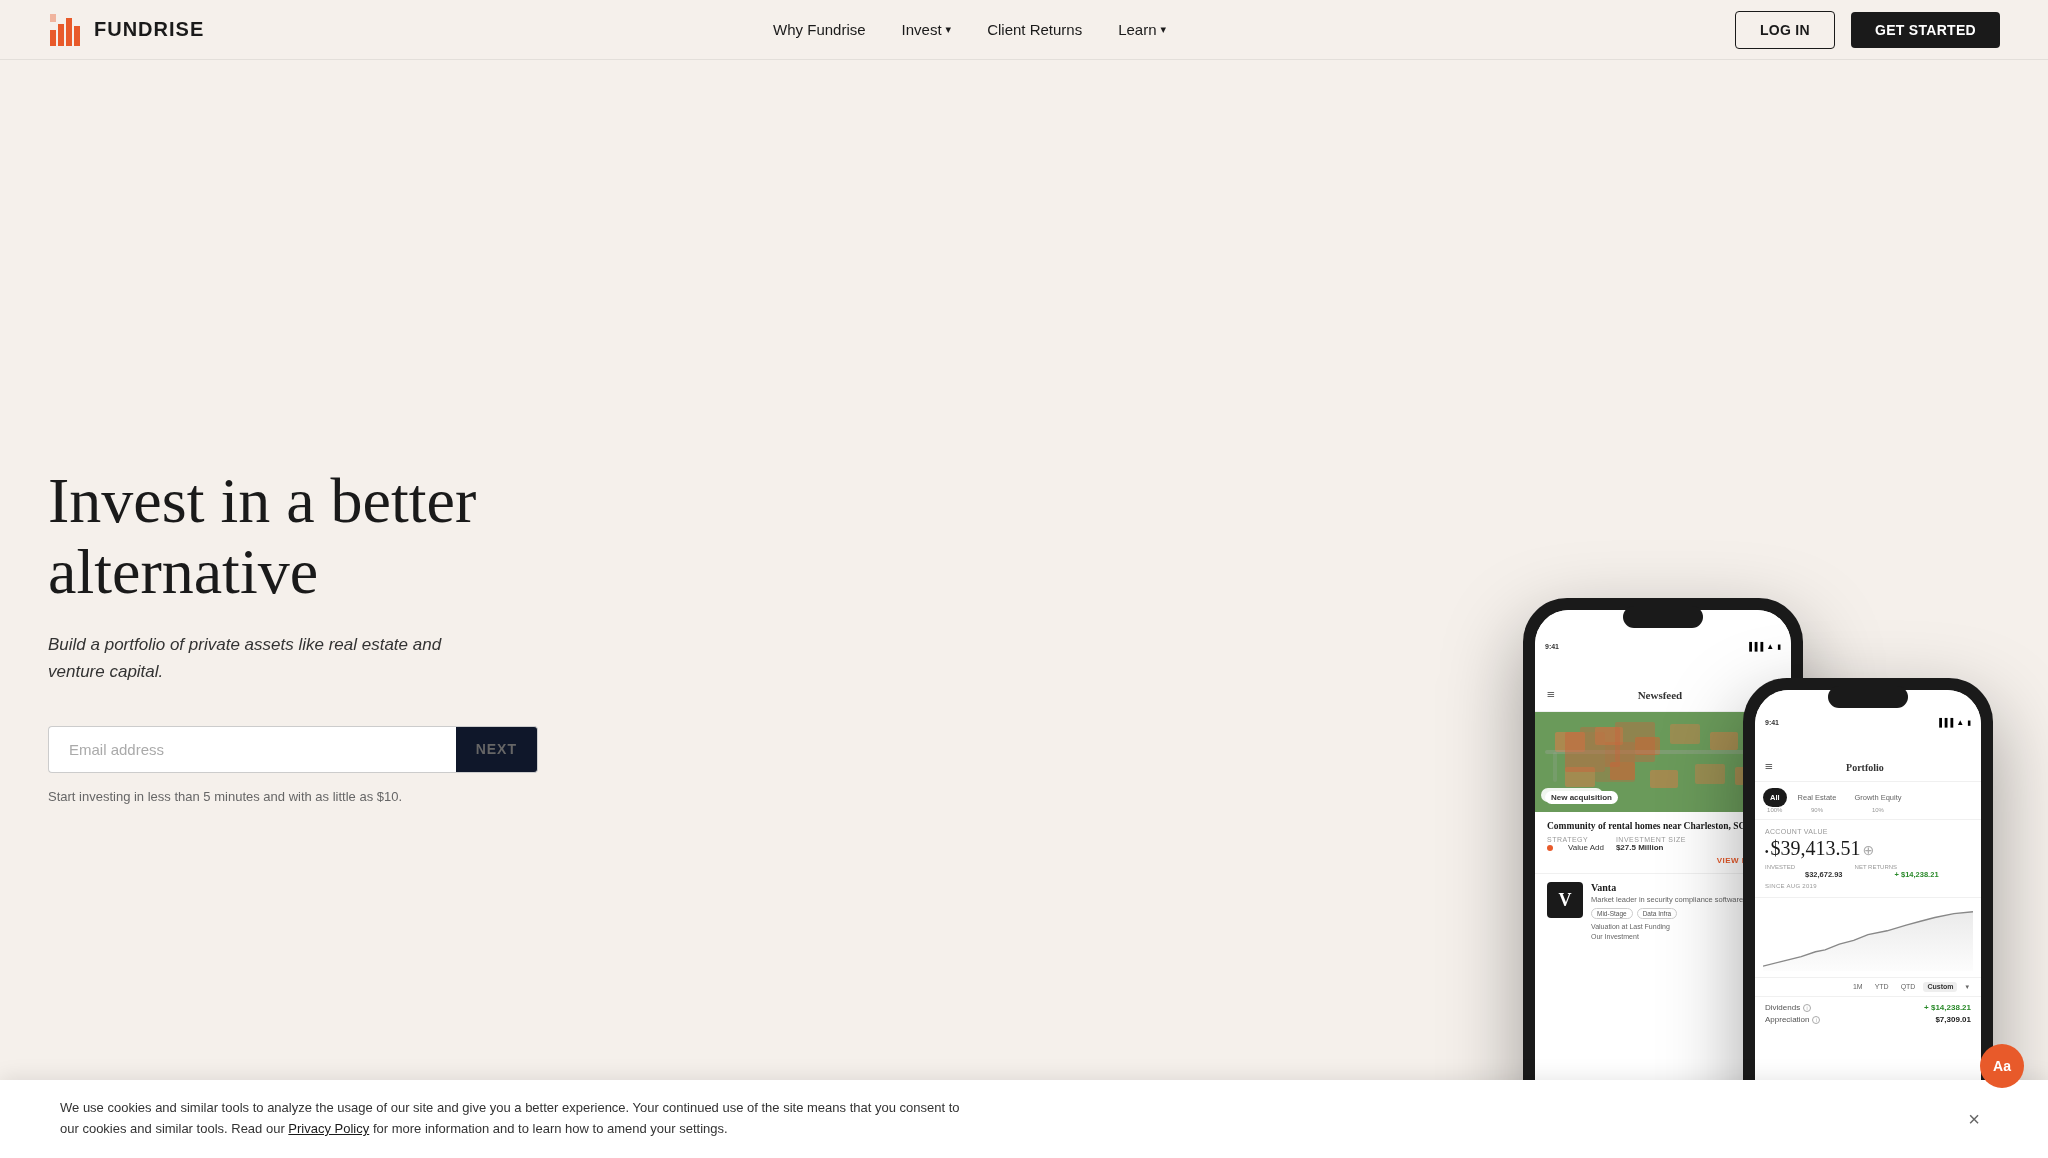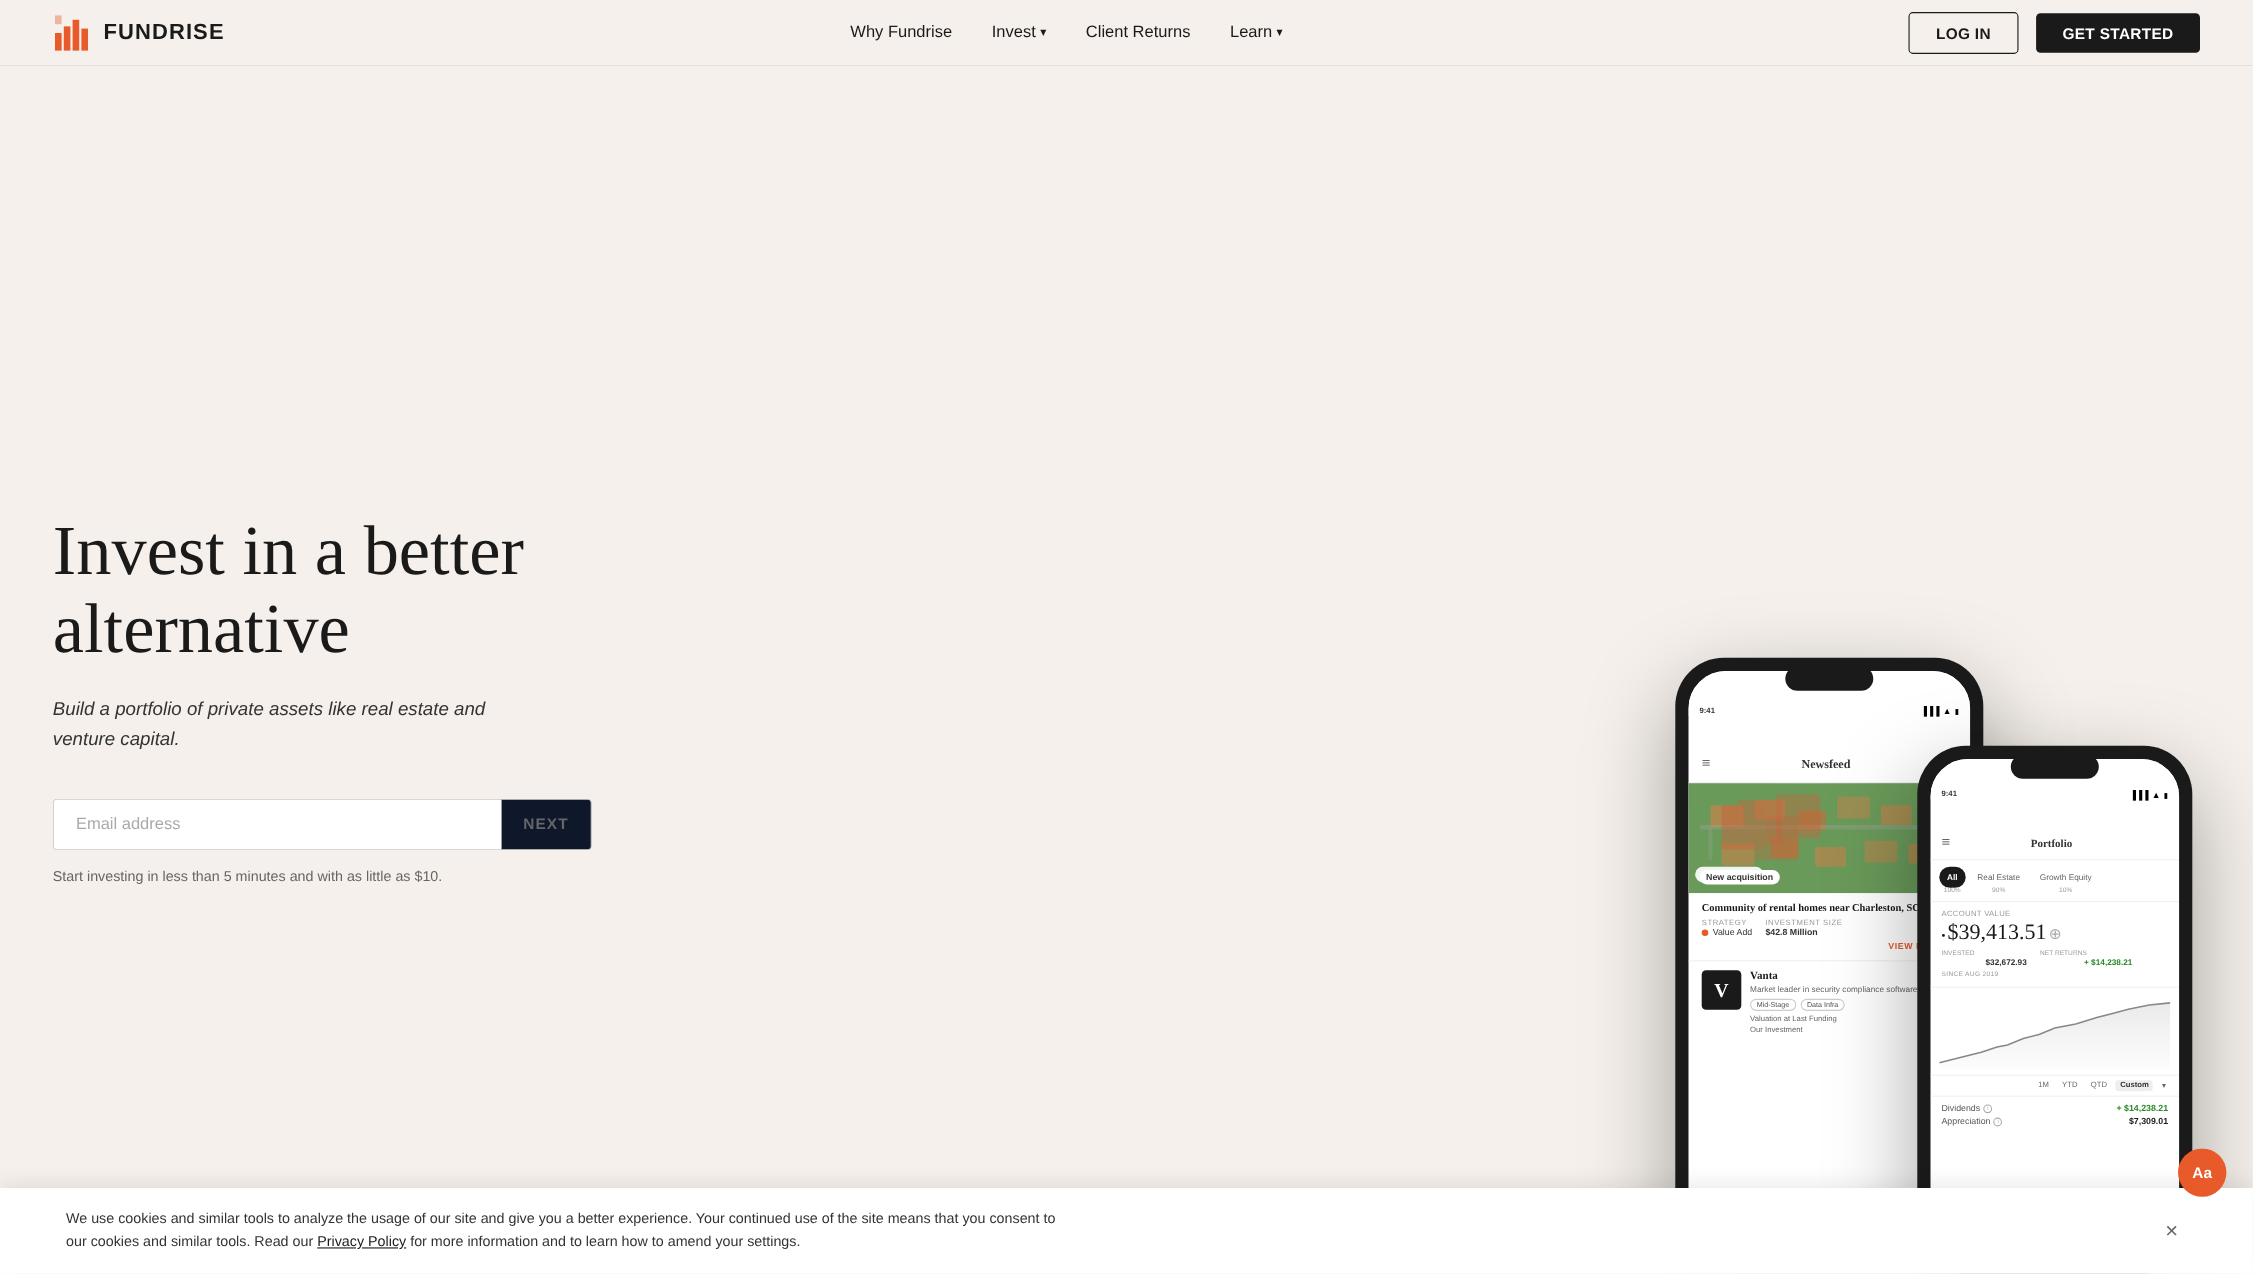--- a/index.html
+++ b/index.html
@@ -129,21 +129,21 @@
       background: rgba(200,100,60,0.5);
       border-radius: 2px;
       box-shadow: 15px -5px 0 rgba(200,100,60,0.4), 30px 10px 0 rgba(200,100,60,0.3), 50px -10px 0 rgba(200,100,60,0.4);
     }
 
     .p1-card { padding: 8px 12px; border-bottom: 1px solid #f0f0f0; }
     .p1-card-title { font-size: 9.5px; font-weight: 700; color: #1a1a1a; margin-bottom: 4px; line-height: 1.3; }
     .p1-card-row { display: flex; gap: 12px; margin-bottom: 4px; }
     .p1-card-label { font-family: Arial, sans-serif; font-size: 7px; color: #999; text-transform: uppercase; letter-spacing: 0.5px; }
     .p1-card-value { font-family: Arial, sans-serif; font-size: 8px; color: #333; font-weight: 600; }
-    .p1-strategy { display: flex; align-items: center; gap: 4px; }
+    .p1-strategy { display: flex; align-items: center; gap: 15px; }
     .dot-orange { width: 6px; height: 6px; border-radius: 50%; background: #e85a2a; flex-shrink: 0; }
     .p1-view-details { font-family: Arial, sans-serif; font-size: 8px; color: #e85a2a; font-weight: 700; letter-spacing: 0.5px; text-align: right; }
 
     .p1-vanta { padding: 8px 12px; display: flex; gap: 8px; align-items: flex-start; }
     .vanta-logo {
       width: 36px; height: 36px; background: #1a1a1a; border-radius: 4px;
       display: flex; align-items: center; justify-content: center;
       color: #fff; font-size: 18px; font-weight: 700; flex-shrink: 0;
       font-family: Georgia, serif;
     }
@@ -335,21 +335,21 @@
           <div class="p1-card-row">
             <div>
               <div class="p1-card-label">STRATEGY</div>
               <div class="p1-strategy">
                 <div class="dot-orange"></div>
                 <span style="font-family:Arial;font-size:8px;color:#333;">Value Add</span>
               </div>
             </div>
             <div>
               <div class="p1-card-label">INVESTMENT SIZE</div>
-              <div class="p1-card-value">$42.8 Million</div>
+              <div class="p1-card-value">$27.5 Million</div>
             </div>
           </div>
           <div class="p1-view-details">VIEW DETAILS</div>
         </div>
 
         <div class="p1-vanta">
           <div class="vanta-logo">V</div>
           <div class="vanta-info">
             <div class="vanta-name">Vanta</div>
             <div class="vanta-desc">Market leader in security compliance software</div>

